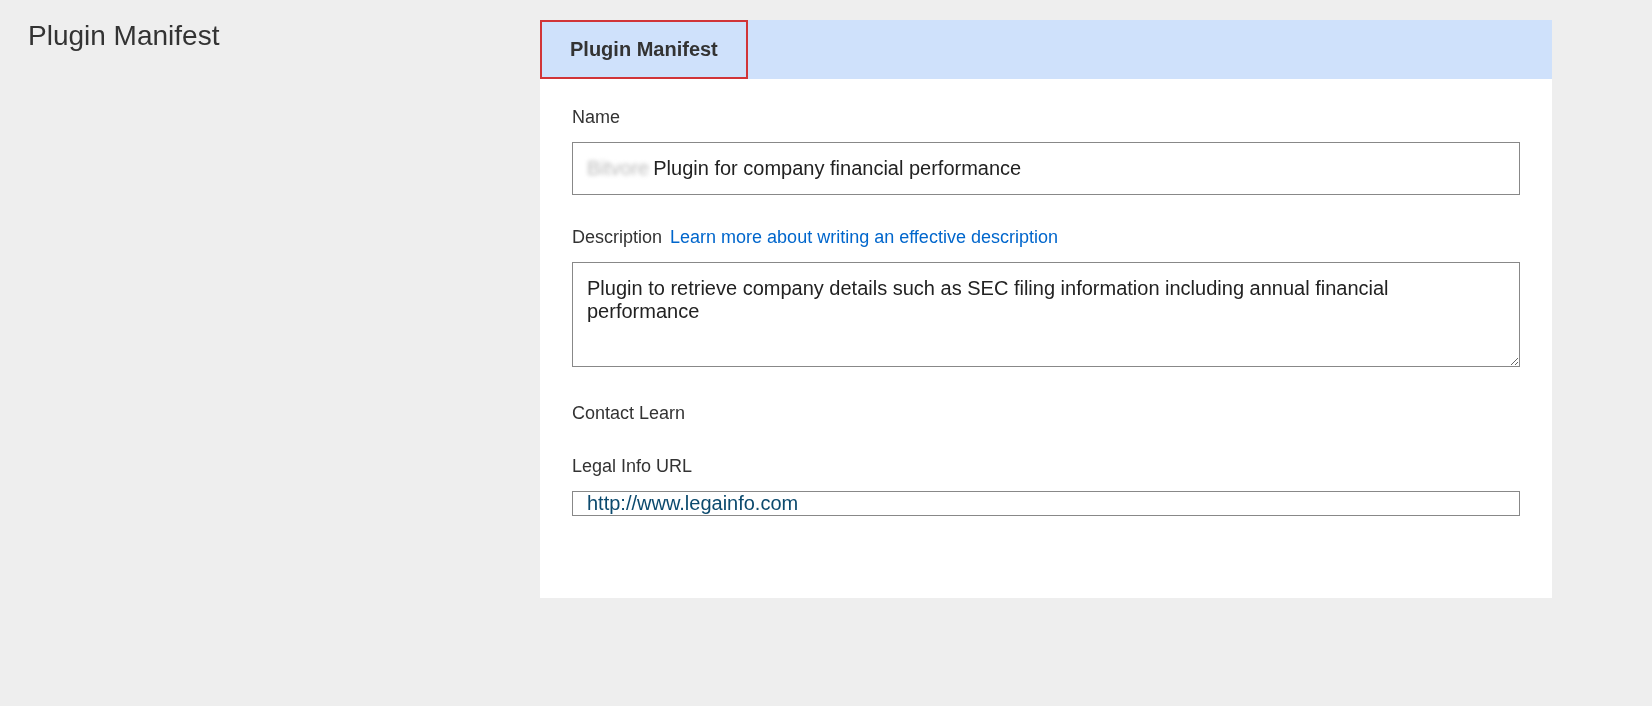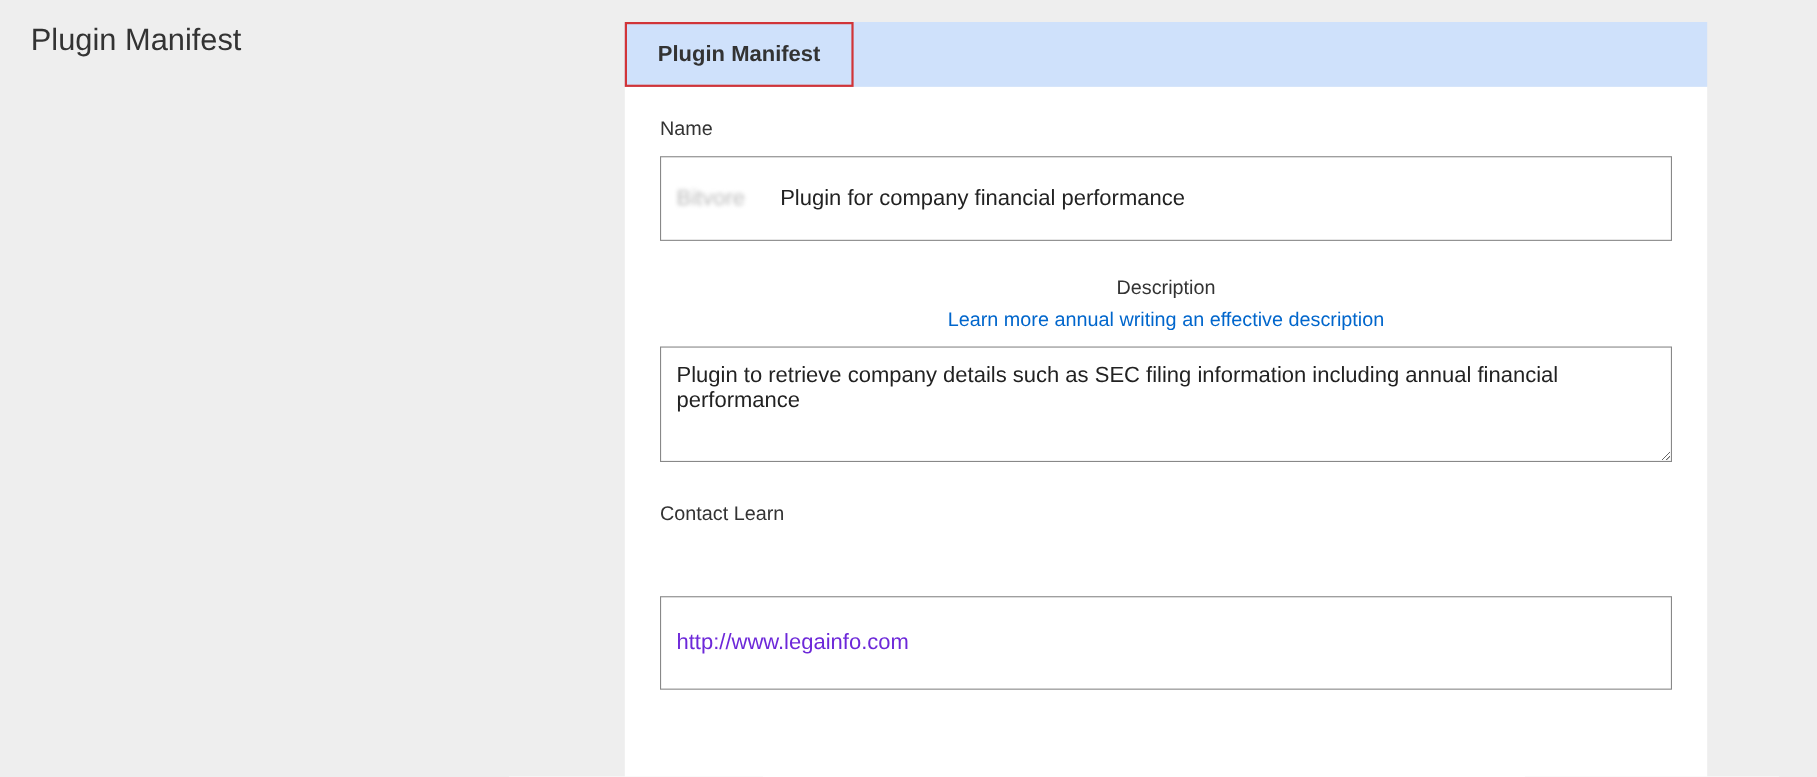--- a/index.html
+++ b/index.html
@@ -1,19 +1,18 @@
 <!DOCTYPE html>
 <html><head>
   <meta charset="utf-8">
   <style>
     * {
       box-sizing: border-box;
       margin: 0;
       padding: 0;
-      gap: 28px;
     }
     body {
       font-family: "Segoe UI", -apple-system, BlinkMacSystemFont, sans-serif;
       background: #eeeeee;
       width: 1652px;
       height: 706px;
       overflow: hidden;
     }
     .container {
       display: flex;
@@ -68,62 +67,60 @@
       display: block;
       font-size: 18px;
       color: #333;
       margin-bottom: 14px;
     }
     .form-label-row {
       display: flex;
       align-items: center;
       gap: 8px;
       margin-bottom: 14px;
-      flex-direction: column;
     }
     .form-label-inline {
       font-size: 18px;
       color: #333;
     }
     .help-link {
       font-size: 18px;
       color: #0066cc;
       text-decoration: none;
       cursor: pointer;
     }
     .form-input {
       width: 100%;
-      padding: 30px 14px;
+      padding: 0 14px;
       font-size: 20px;
       font-family: inherit;
       border: 1px solid #888;
       background: #fff;
-      color: #6d28d9;
-      margin-top: 32px;
+      color: #0c4a6e;
     }
     .form-textarea {
       width: 100%;
       padding: 14px 14px;
       font-size: 20px;
       font-family: inherit;
       border: 1px solid #888;
       background: #fff;
       color: #222;
       resize: both;
       height: 105px;
     }
     .blurred-prefix {
       color: #bbb;
       filter: blur(2px);
       display: inline-block;
       margin-right: 4px;
     }
     .input-wrapper {
       width: 100%;
-      padding: 26px 14px;
+      padding: 14px 14px;
       font-size: 20px;
       border: 1px solid #888;
       background: #fff;
       color: #222;
       display: flex;
       align-items: flex-end;
     }
     .input-wrapper .clear-text {
       flex: 1;
     }
@@ -147,28 +144,29 @@
         <label class="form-label">Name</label>
         <div class="input-wrapper">
           <span class="blurred-prefix">Bitvore</span>
           <span class="clear-text">Plugin for company financial performance</span>
         </div>
       </div>
 
       <div class="form-group">
         <div class="form-label-row">
           <span class="form-label-inline">Description</span>
-          <a class="help-link">Learn more annual writing an effective description</a>
+          <a class="help-link">Learn more about writing an effective description</a>
         </div>
         <textarea class="form-textarea" style="">Plugin to retrieve company details such as SEC filing information including annual financial performance</textarea>
       </div>
 
       <div class="form-group">
         <label class="form-label">Contact Learn</label>
       </div>
 
       <div class="form-group">
+        <label class="form-label">Legal Info URL</label>
         <input type="text" class="form-input" value="http://www.legainfo.com" style="">
       </div>
 
     </div>
   </div>
 </div>
 
 </body></html>

